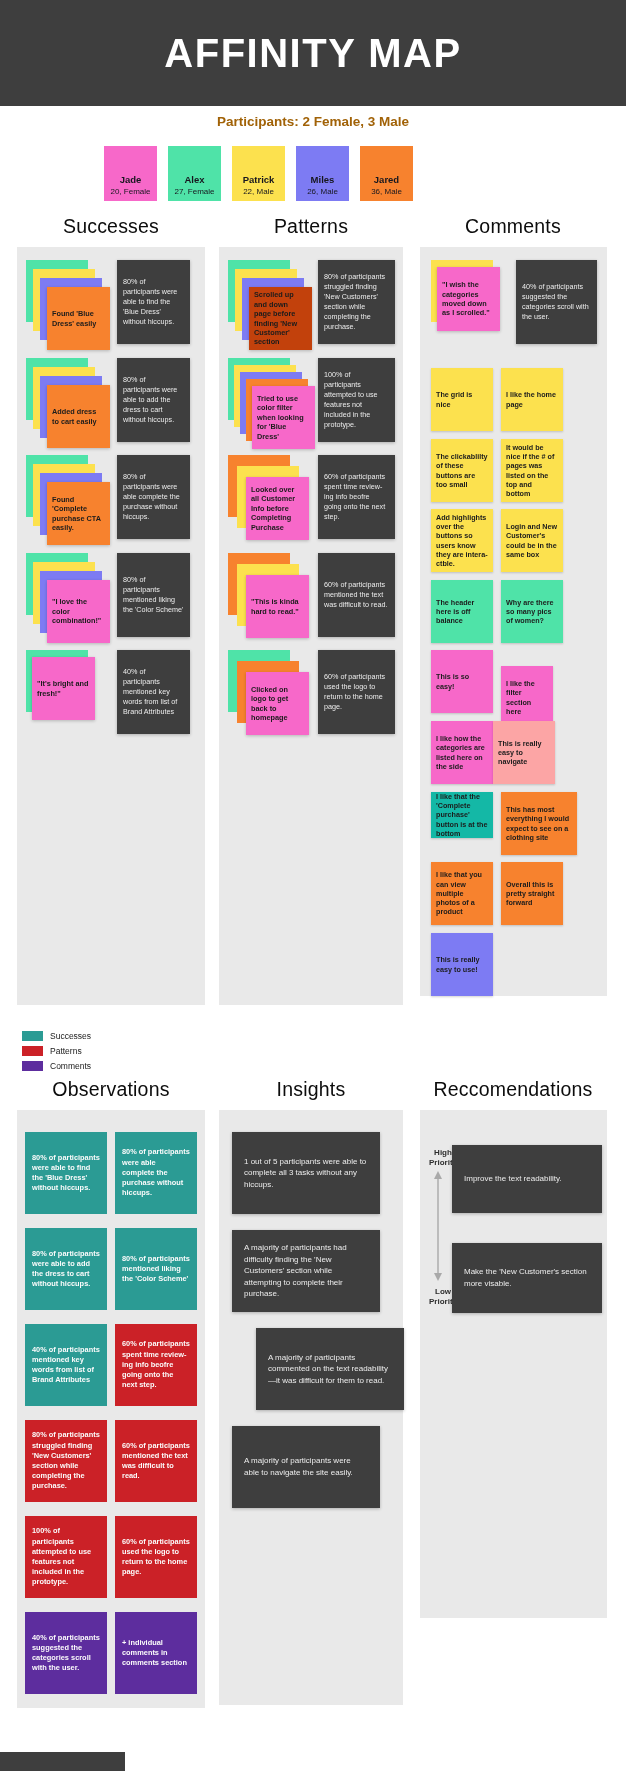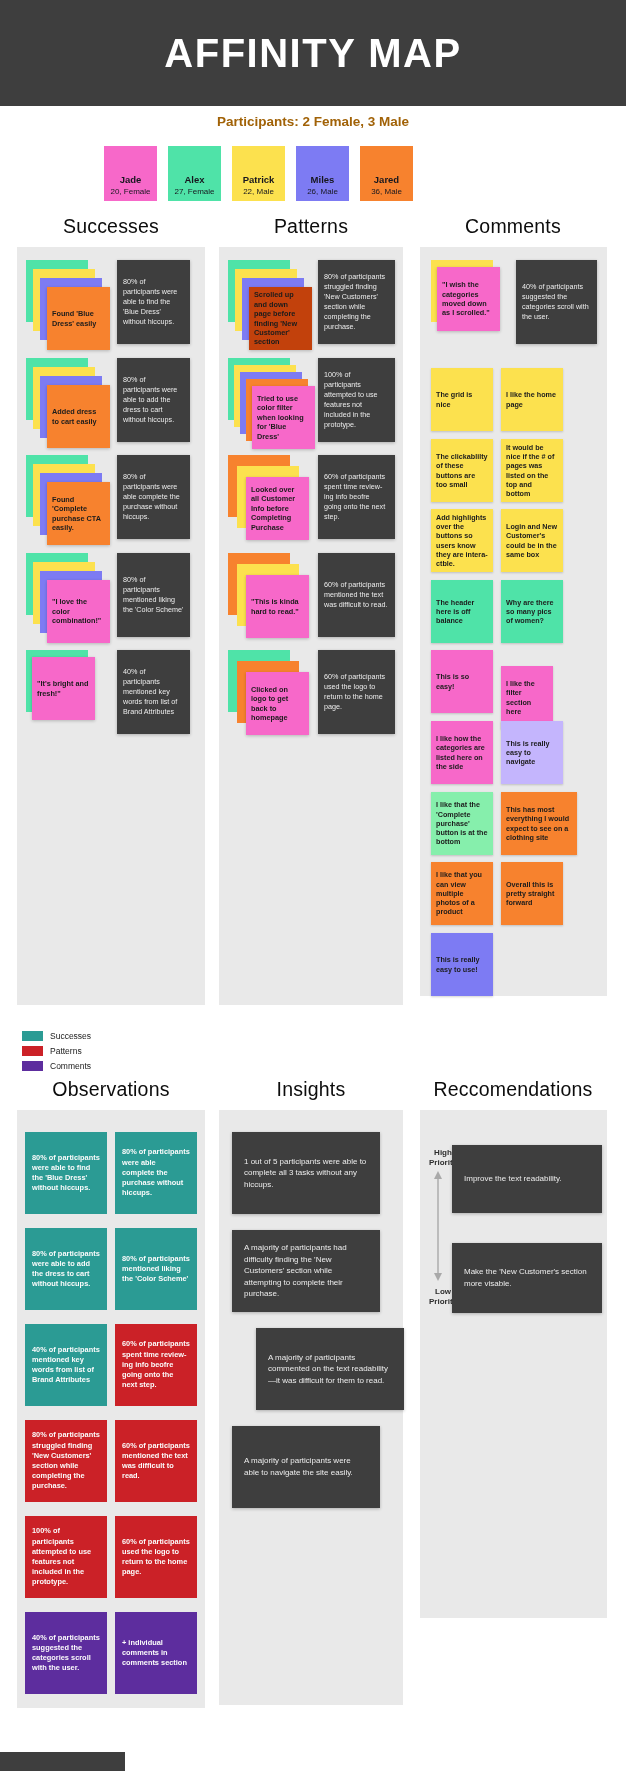--- a/index.html
+++ b/index.html
@@ -245,24 +245,24 @@
       </div>
       <div class="pair-note" style="position: absolute; left: 11px; top: 403px; width: 62px; height: 63px; background: rgb(247, 104, 201);">
         <span>This is so easy!</span>
       </div>
       <div class="pair-note" style="position: absolute; left: 81px; top: 403px; width: 52px; height: 63px; background: rgb(247, 104, 201); margin-top: 16px;">
         <span>I like the filter section here</span>
       </div>
       <div class="pair-note" style="position: absolute; left: 11px; top: 474px; width: 62px; height: 63px; background: rgb(247, 104, 201);">
         <span>I like how the categories are listed here on the side</span>
       </div>
-      <div class="pair-note" style="position: absolute; left: 81px; top: 474px; width: 62px; height: 63px; background: #c4b5fd;">
+      <div class="pair-note" style="position: absolute; left: 73px; top: 474px; width: 62px; height: 63px; background: #fca5a5;">
         <span>This is really easy to navigate</span>
       </div>
-      <div class="pair-note" style="position: absolute; left: 11px; top: 545px; width: 62px; height: 63px; background: #86efac;">
+      <div class="pair-note" style="position: absolute; left: 11px; top: 545px; width: 62px; height: 46px; background: #14b8a6;">
         <span>I like that the 'Complete purchase' button is at the bottom</span>
       </div>
       <div class="pair-note" style="position: absolute; left: 81px; top: 545px; width: 76px; height: 63px; background: rgb(247, 130, 46);">
         <span>This has most everything I would expect to see on a clothing site</span>
       </div>
       <div class="pair-note" style="position: absolute; left: 11px; top: 615px; width: 62px; height: 63px; background: rgb(247, 130, 46);">
         <span>I like that you can view multiple photos of a product</span>
       </div>
       <div class="pair-note" style="position: absolute; left: 81px; top: 615px; width: 62px; height: 63px; background: rgb(247, 130, 46);">
         <span>Overall this is pretty straight forward</span>

